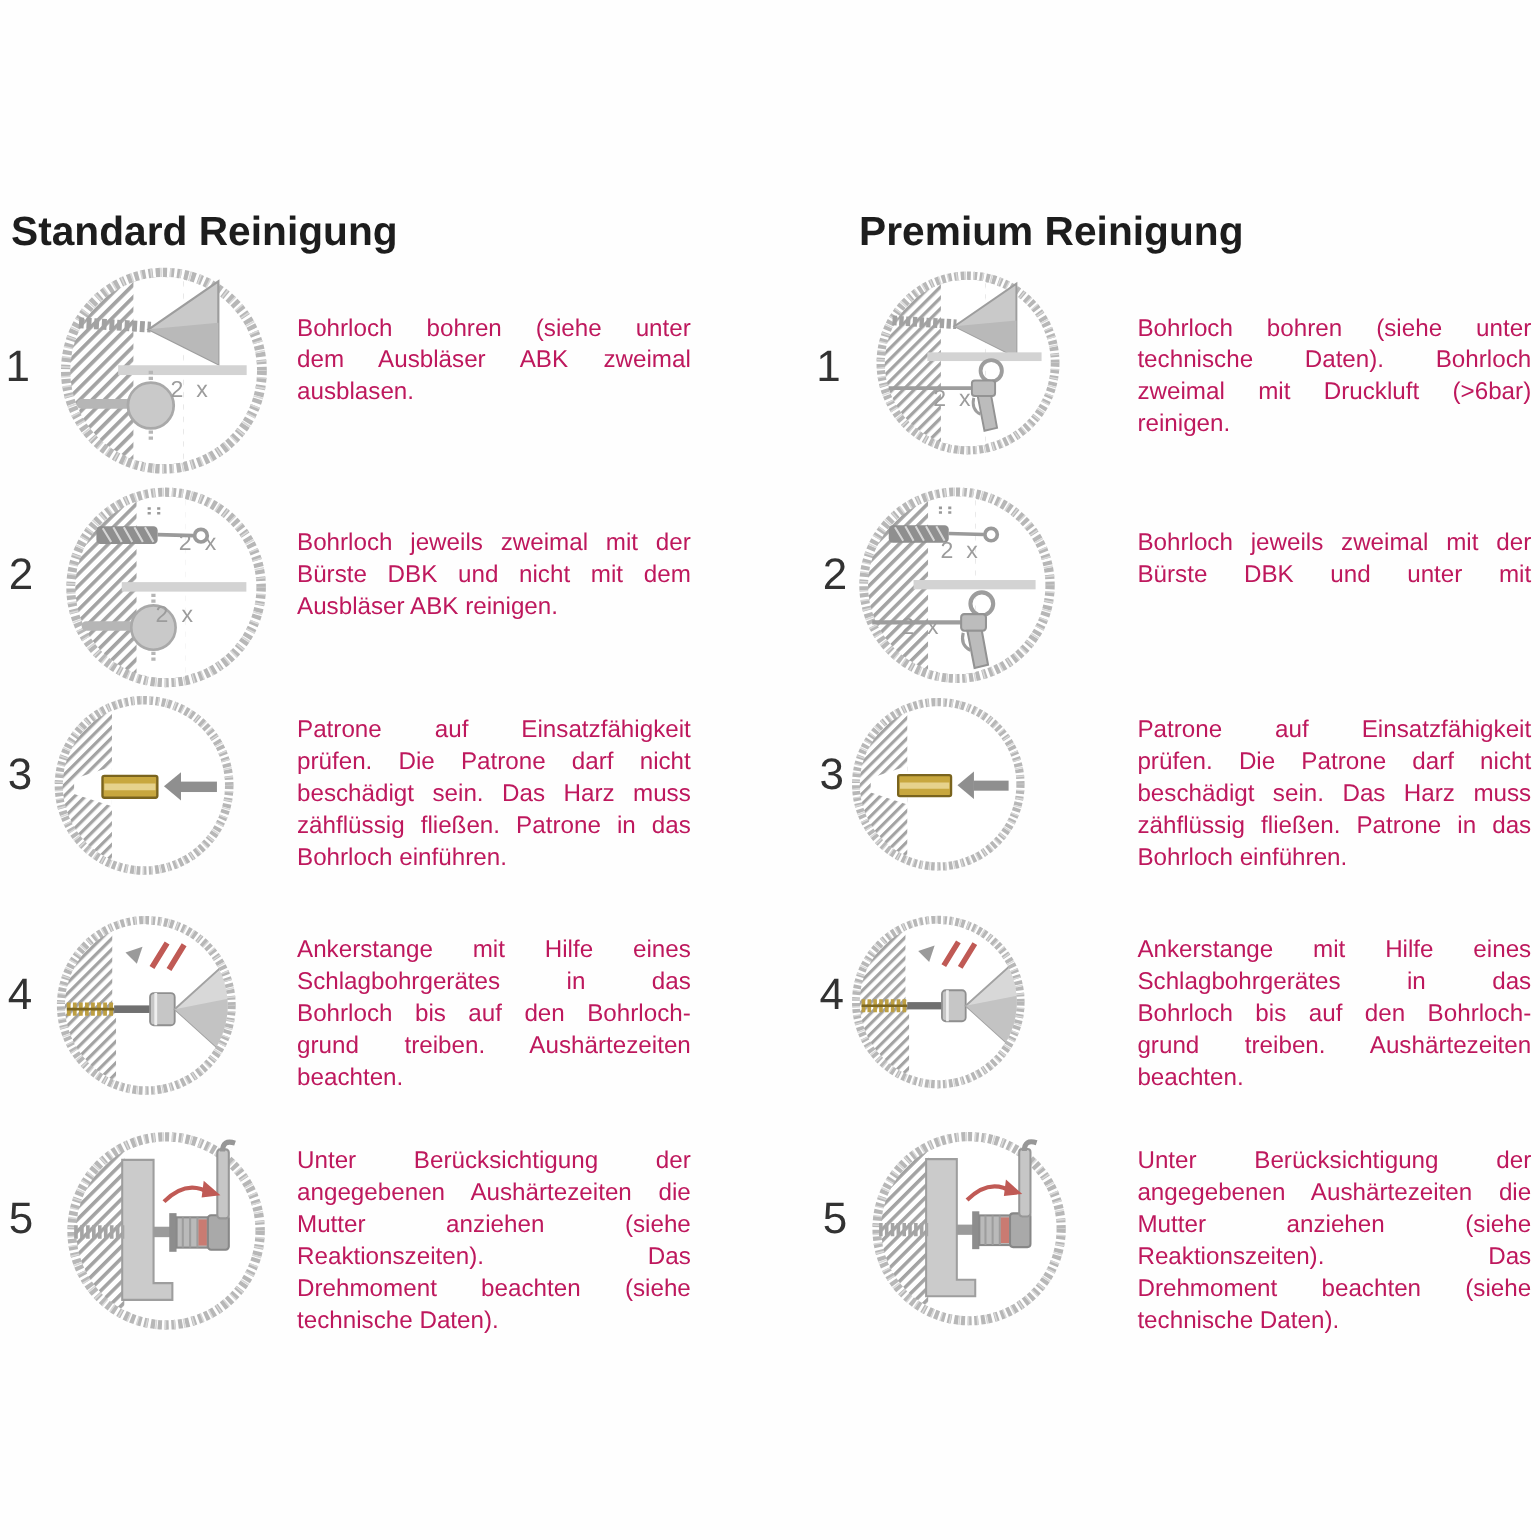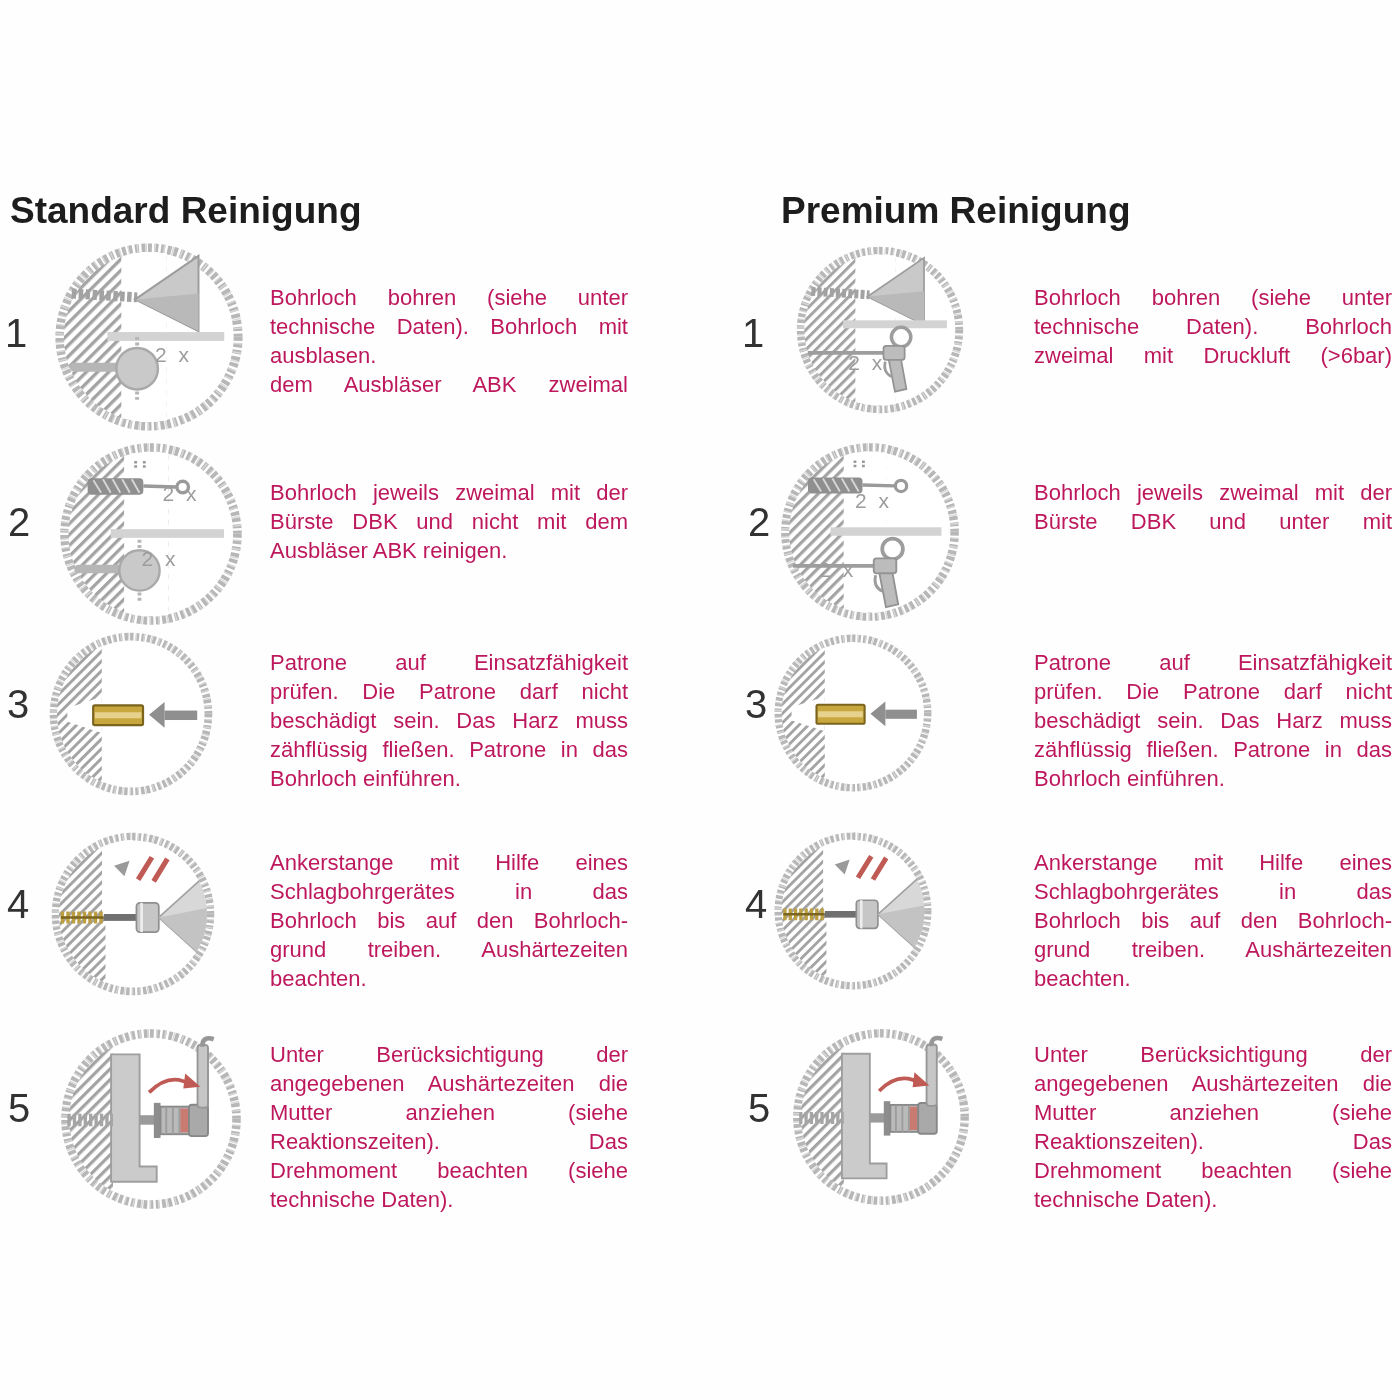--- a/index.html
+++ b/index.html
@@ -161,23 +161,22 @@
   <div class="step" style="left:0;top:238px;width:700px;height:200px;">
     <div class="num" style="left:5px;top:73px;">1</div>
     <div class="icon" style="left:50px;top:0;width:198px;height:198px;">
       <svg viewBox="0 0 200 200">
           <use href="#ic-drill-blower"></use>
         </svg>
       <span class="cnt" style="left:53%;top:53%;">2 x</span>
     </div>
     <div class="txt" style="left:270px;top:45px;">
       <div class="tl">Bohrloch bohren (siehe unter</div>
-      <div class="tl">technische Daten). Bohrloch mit</div>
+      <div class="tl">dem Ausbläser ABK zweimal</div>
       <div class="tl last">ausblasen.</div>
-      <div class="tl">dem Ausbläser ABK zweimal</div>
     </div>
   </div>
 
   <div class="step" style="left:0;top:438px;width:700px;height:194px;">
     <div class="num" style="left:8px;top:62px;">2</div>
     <div class="icon" style="left:55px;top:0;width:192px;height:192px;">
       <svg viewBox="0 0 200 200">
           <use href="#ic-brush-blower"></use>
         </svg>
       <span class="cnt" style="left:56%;top:23%;">2 x</span>
@@ -244,20 +243,21 @@
     <div class="icon" style="left:57px;top:4px;width:176px;height:176px;">
       <svg viewBox="0 0 200 200">
           <use href="#ic-drill-airgun"></use>
         </svg>
       <span class="cnt" style="left:32%;top:62%;">2 x</span>
     </div>
     <div class="txt" style="left:299px;top:45px;">
       <div class="tl">Bohrloch bohren (siehe unter</div>
       <div class="tl">technische Daten). Bohrloch</div>
       <div class="tl">zweimal mit Druckluft (&gt;6bar)</div>
+      <div class="tl last">reinigen.</div>
     </div>
   </div>
 
   <div class="step" style="left:735px;top:438px;width:665px;height:194px;">
     <div class="num" style="left:13px;top:62px;">2</div>
     <div class="icon" style="left:41px;top:0;width:188px;height:188px;">
       <svg viewBox="0 0 200 200">
           <use href="#ic-brush-airgun"></use>
         </svg>
       <span class="cnt" style="left:42%;top:27%;">2 x</span>

